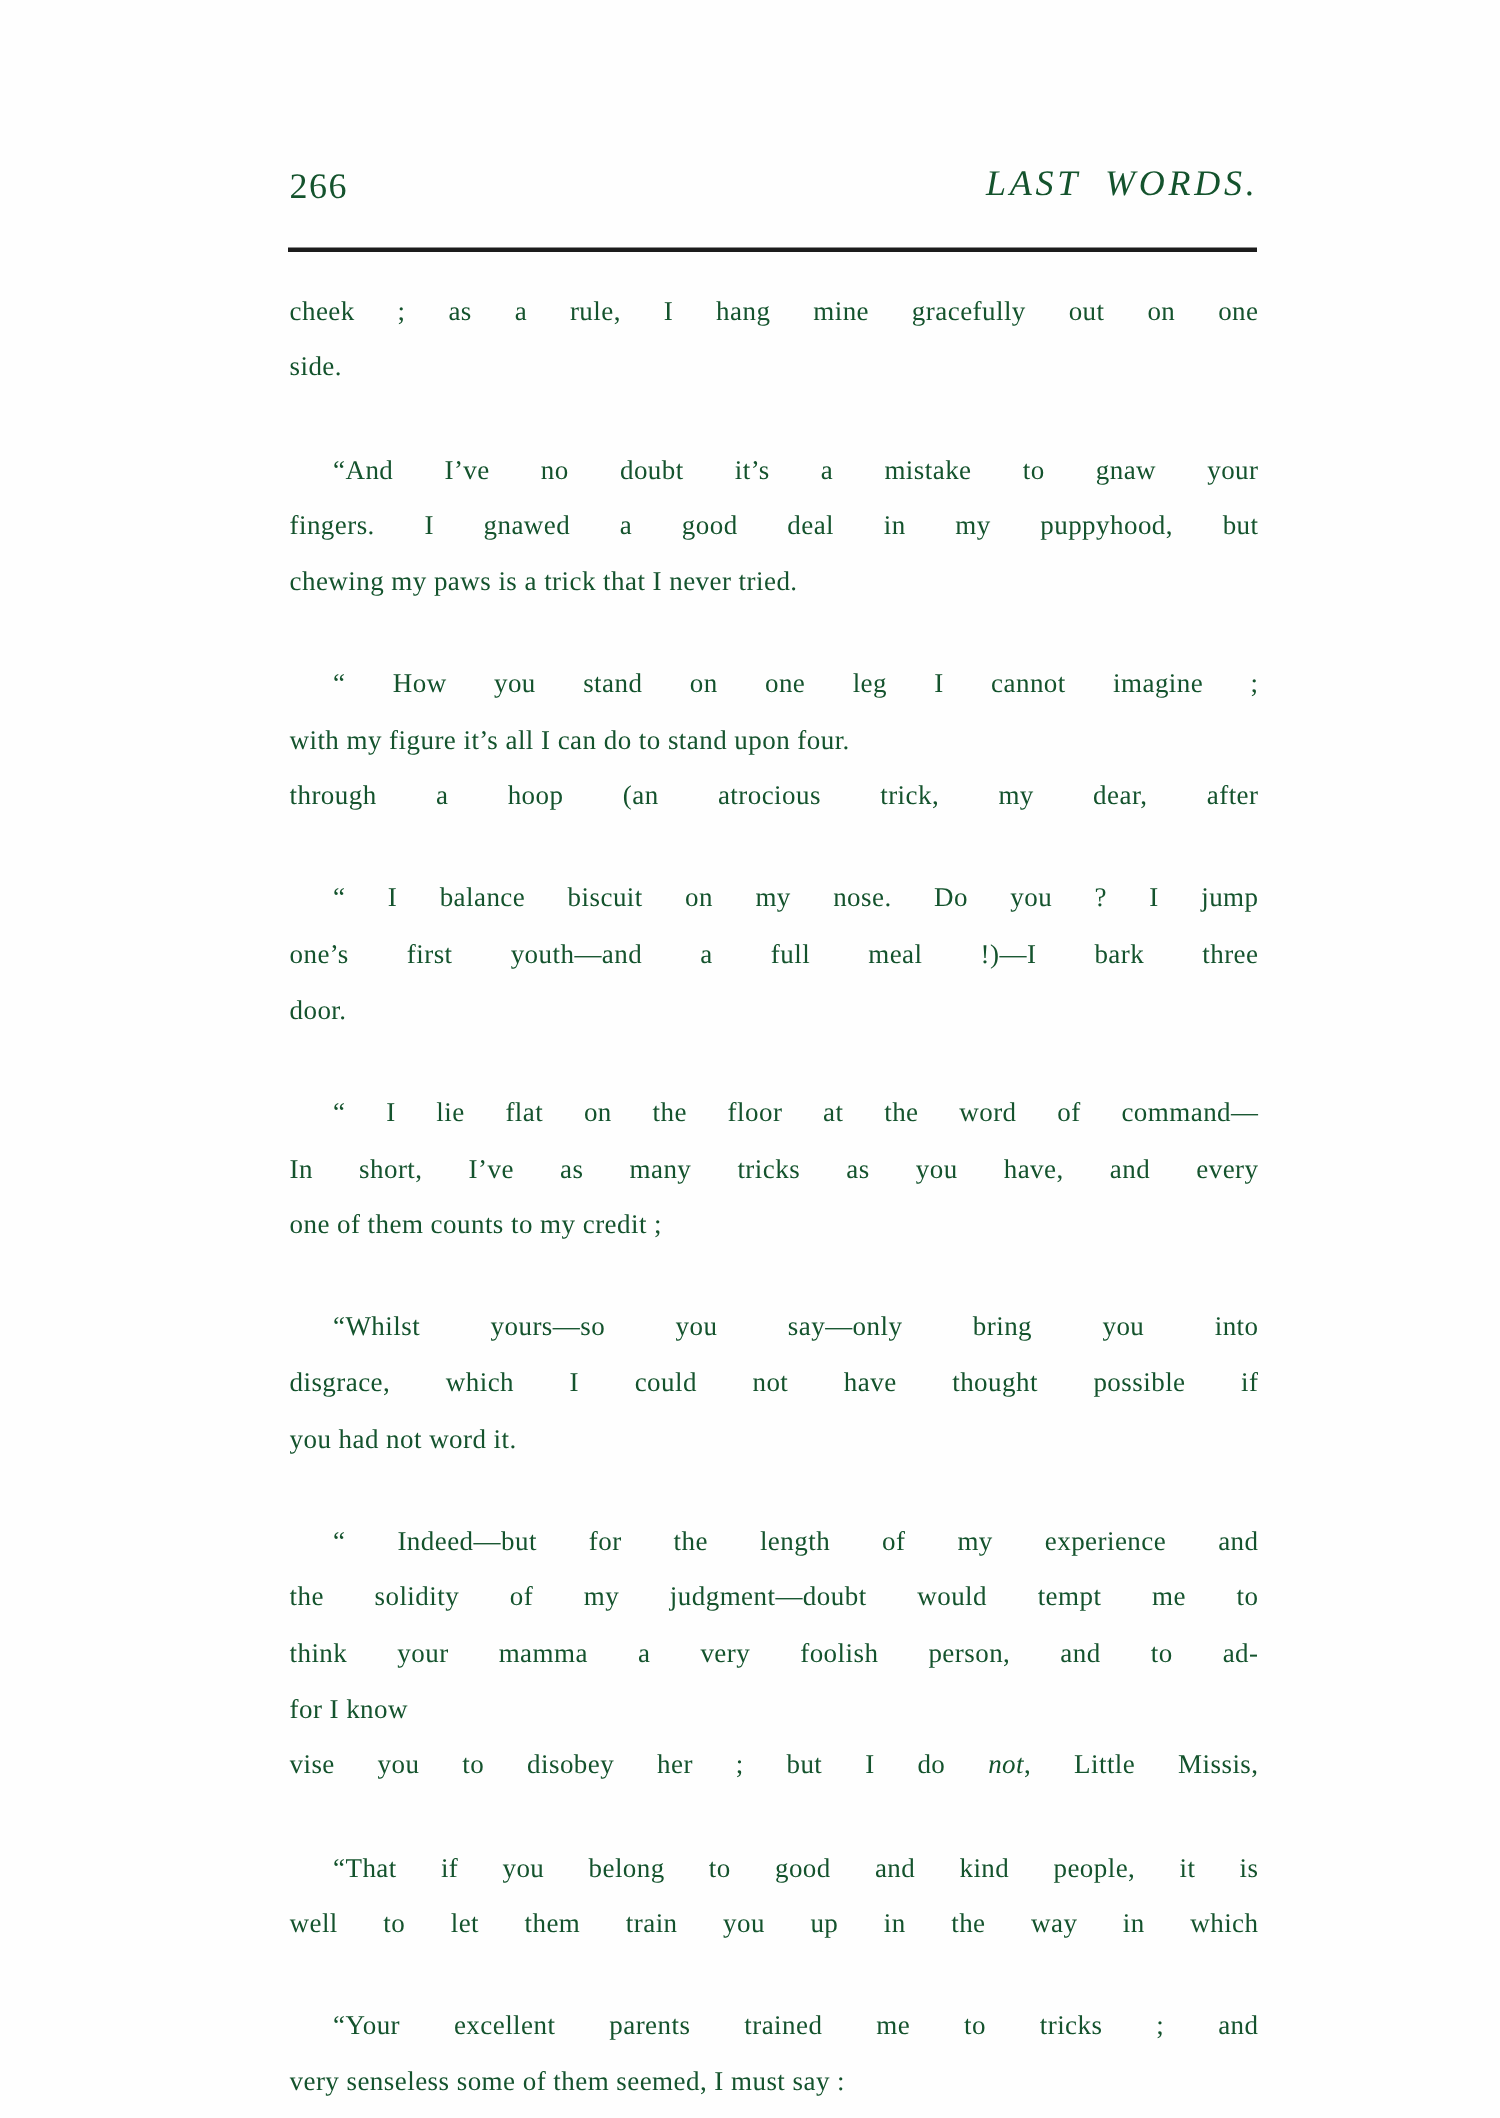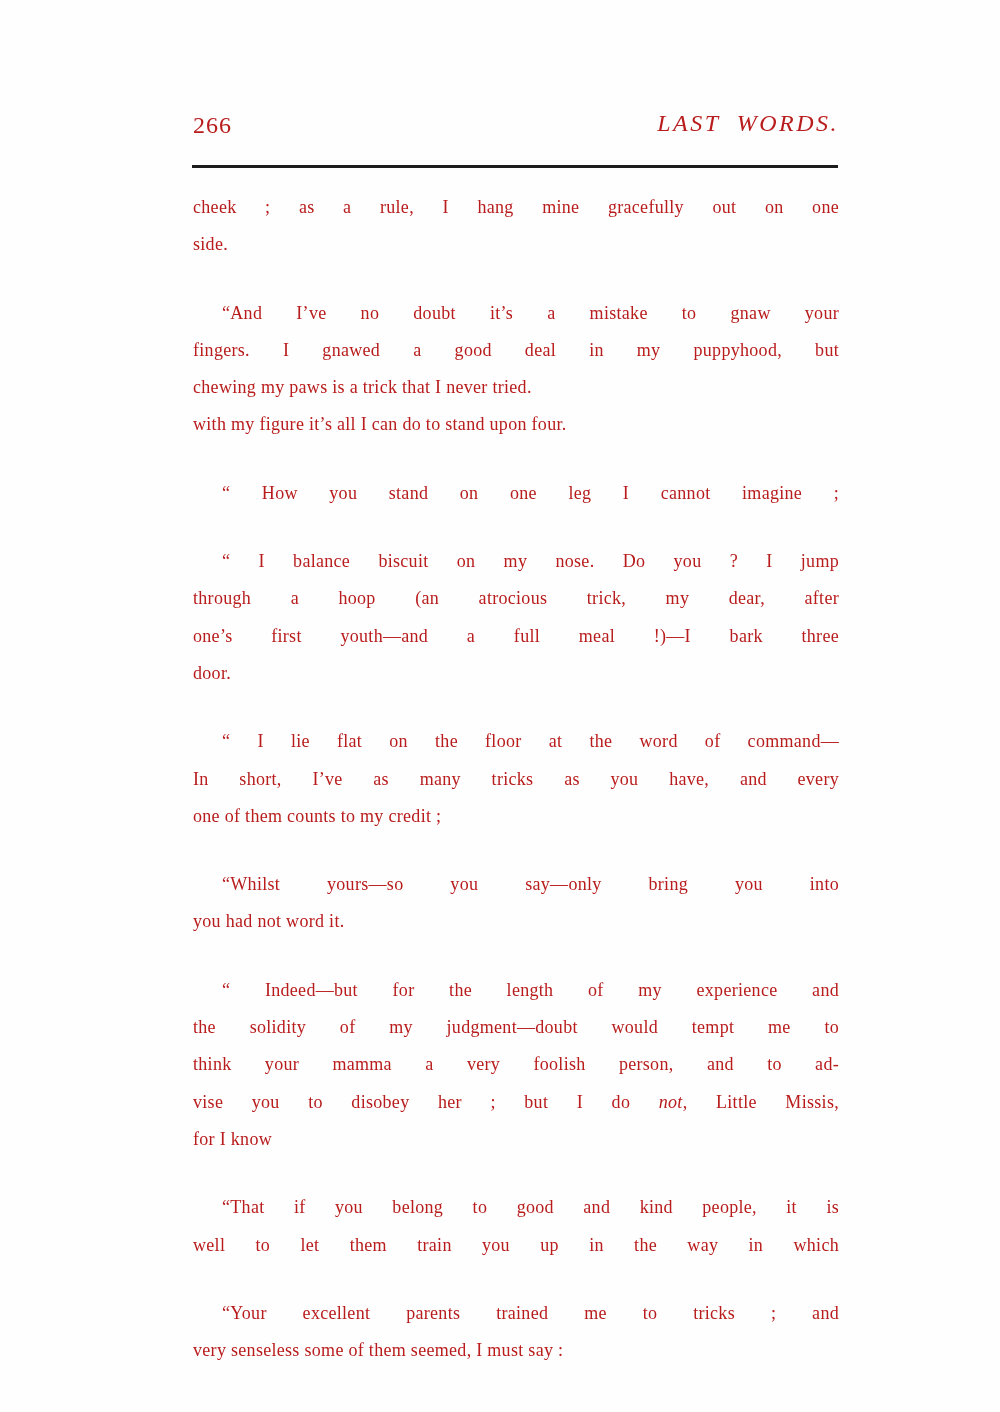--- a/index.html
+++ b/index.html
@@ -2,21 +2,21 @@
 <html><head>
 <meta charset="utf-8">
 <style>
   * { margin: 0; padding: 0; box-sizing: border-box; }
   html, body { background: #ffffff; }
   .page {
     position: relative;
     width: 1000px;
     height: 1412px;
     background: #fefefe;
-    color: #b91c1c;
+    color: #14532d;
     font-family: "Liberation Serif", "DejaVu Serif", serif;
     overflow: hidden;
   }
   .header {
     position: absolute;
     left: 193px;
     top: 110px;
     width: 646px;
     height: 40px;
   }
@@ -77,34 +77,35 @@
     <span class="page-number">266</span>
     <span class="running-title">LAST  WORDS.</span>
   </div>
   <div class="header-rule"></div>
   <div class="body-text">
       <div class="line">cheek ; as a rule, I hang mine gracefully out on one</div>
       <div class="line last">side.</div>
       <div class="line indent">“And I’ve no doubt it’s a mistake to gnaw your</div>
       <div class="line">fingers.  I gnawed a good deal in my puppyhood, but</div>
       <div class="line last">chewing my paws is a trick that I never tried.</div>
+      <div class="line indent">“ How you stand on one leg I cannot imagine ;</div>
       <div class="line last">with my figure it’s all I can do to stand upon four.</div>
-      <div class="line indent">“ How you stand on one leg I cannot imagine ;</div>
+      <div class="line">through a hoop (an atrocious trick, my dear, after</div>
       <div class="line indent">“ I balance biscuit on my nose.  Do you ?  I jump</div>
-      <div class="line">through a hoop (an atrocious trick, my dear, after</div>
       <div class="line">one’s first youth—and a full meal !)—I bark three</div>
       <div class="line last">door.</div>
       <div class="line indent">“ I lie flat on the floor at the word of command—</div>
       <div class="line">In short, I’ve as many tricks as you have, and every</div>
       <div class="line last">one of them counts to my credit ;</div>
       <div class="line indent">“Whilst yours—so you say—only bring you into</div>
+      <div class="line">disgrace, which I could not have thought possible if</div>
       <div class="line last">you had not word it.</div>
       <div class="line indent">“ Indeed—but for the length of my experience and</div>
       <div class="line">the solidity of my judgment—doubt would tempt me to</div>
       <div class="line">think your mamma a very foolish person, and to ad-</div>
+      <div class="line last">for I know</div>
       <div class="line">vise you to disobey her ; but I do <i>not</i>, Little Missis,</div>
-      <div class="line last">for I know</div>
       <div class="line indent">“That if you belong to good and kind people, it is</div>
       <div class="line">well to let them train you up in the way in which</div>
       <div class="line indent">“Your excellent parents trained me to tricks ; and</div>
       <div class="line last">very senseless some of them seemed, I must say :</div>
     </div>
 </div>
 
 </body></html>

